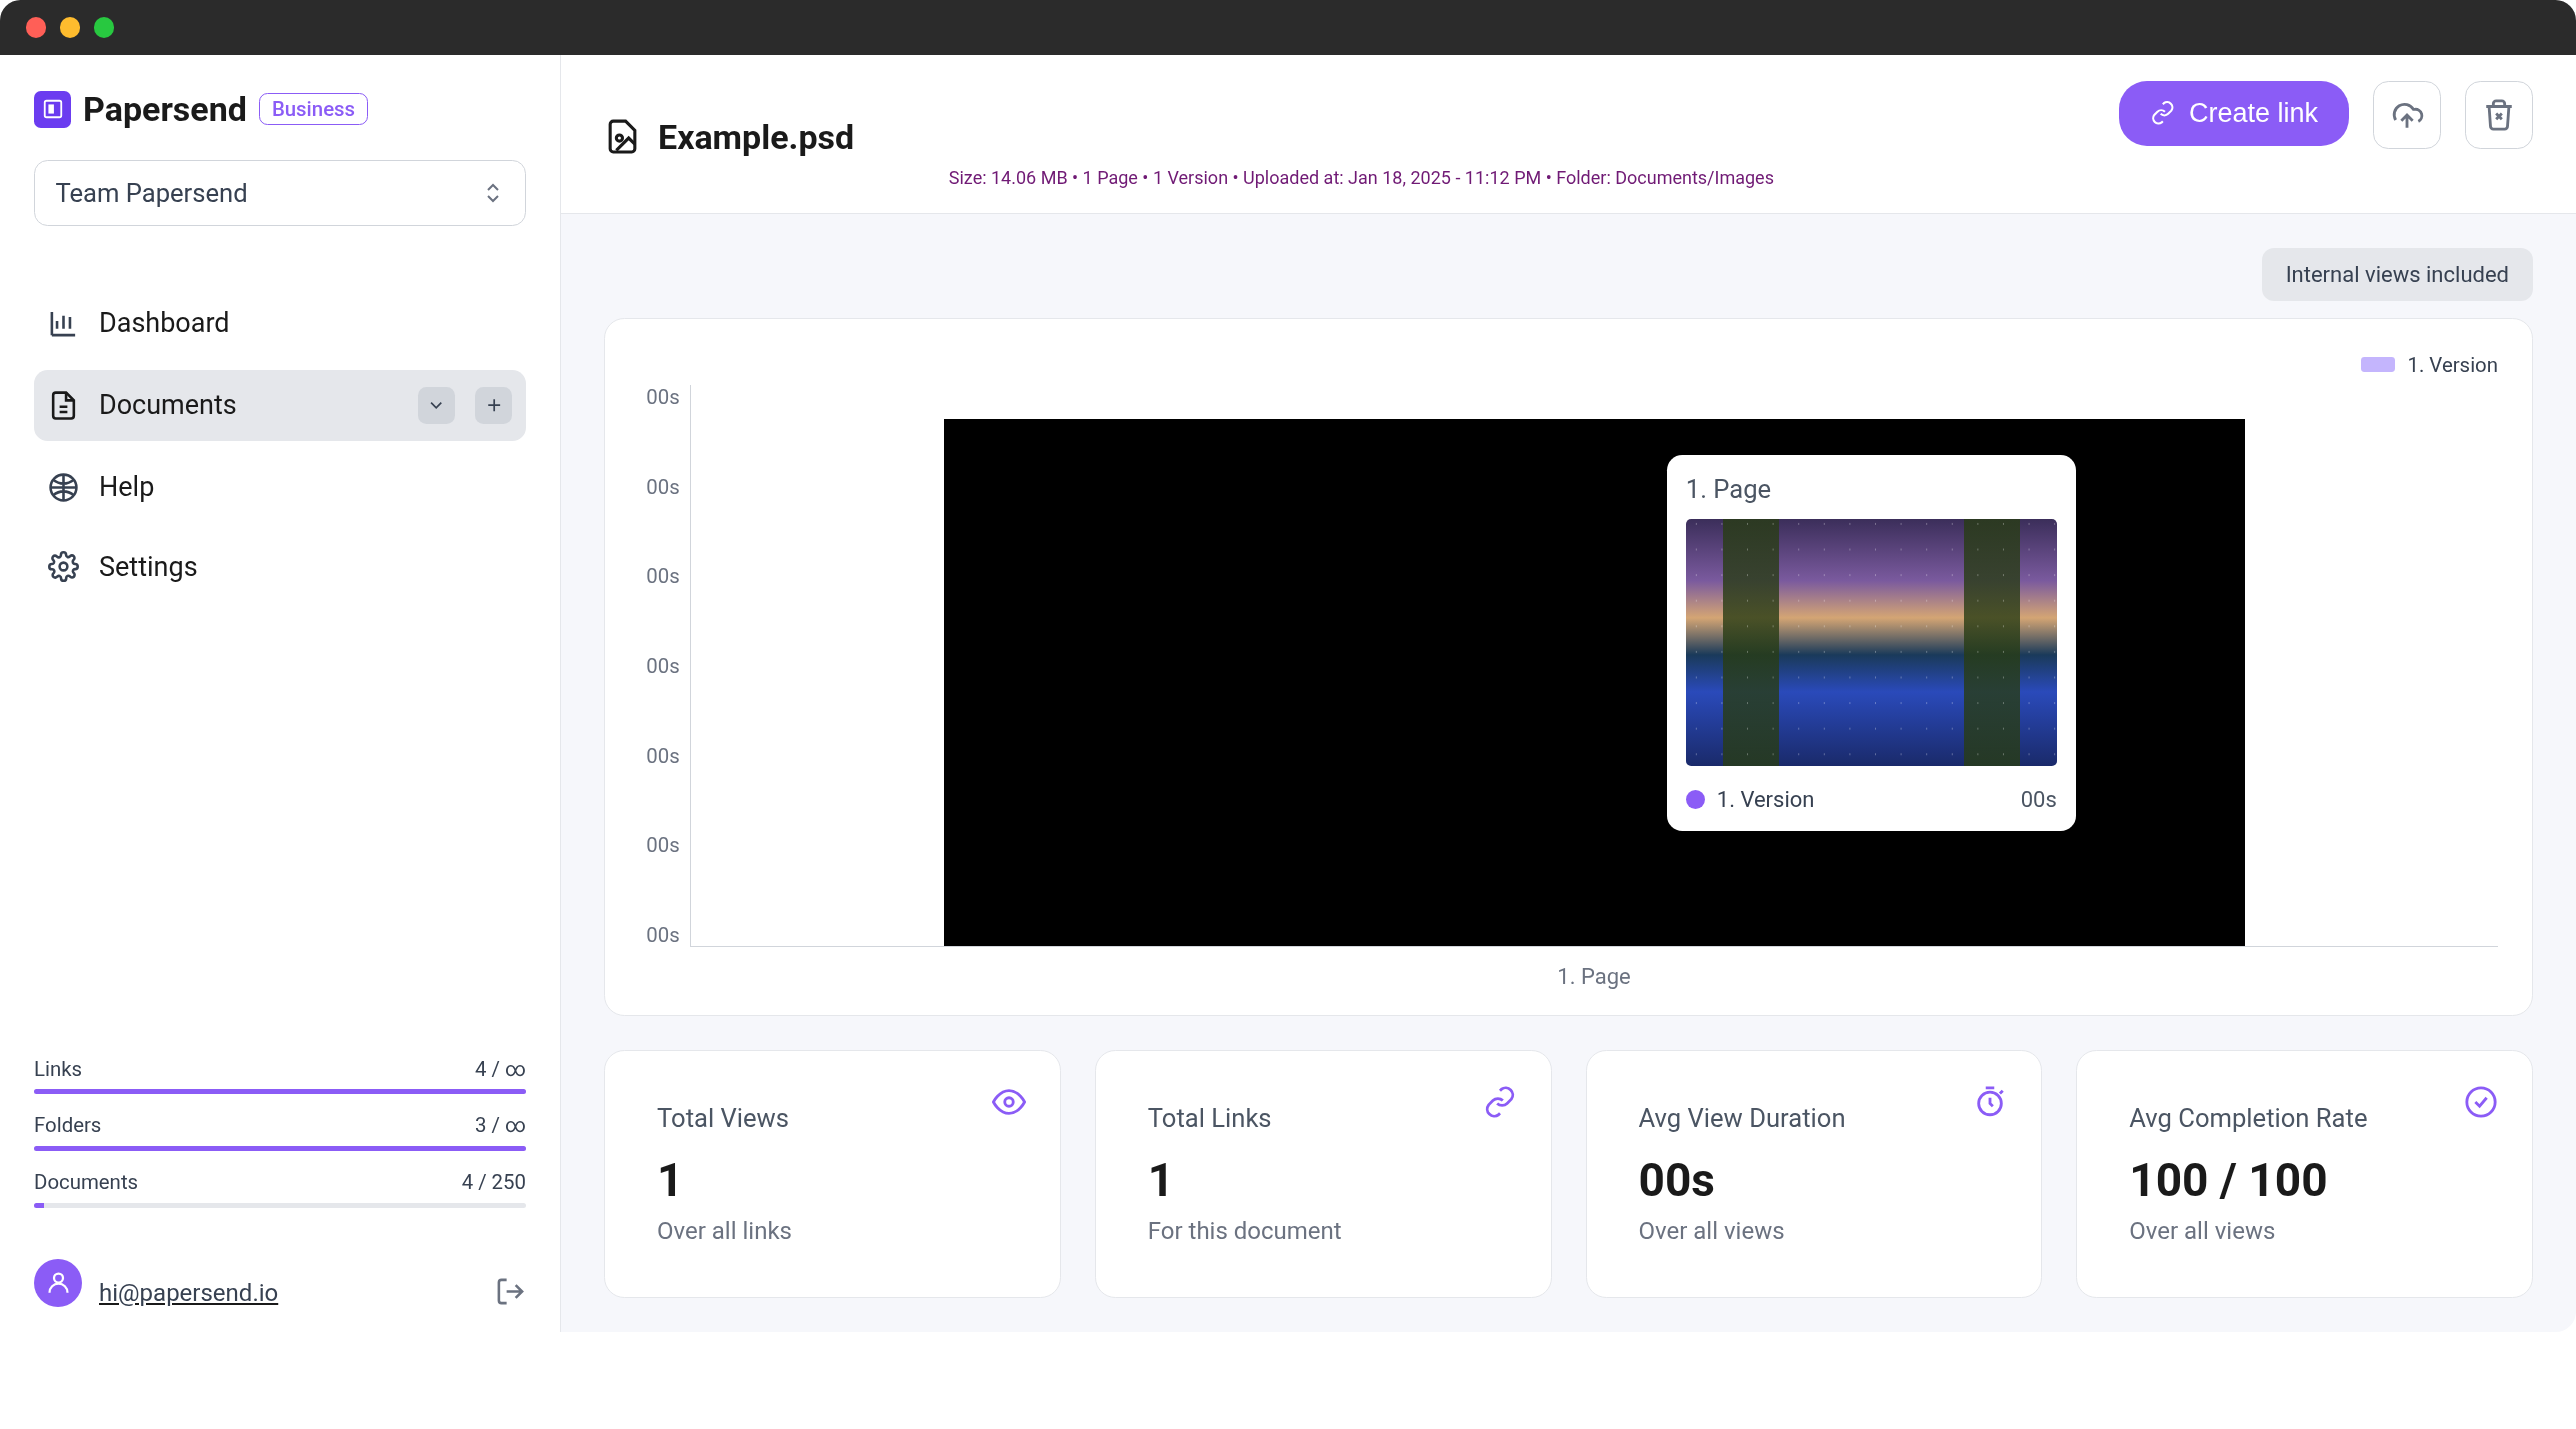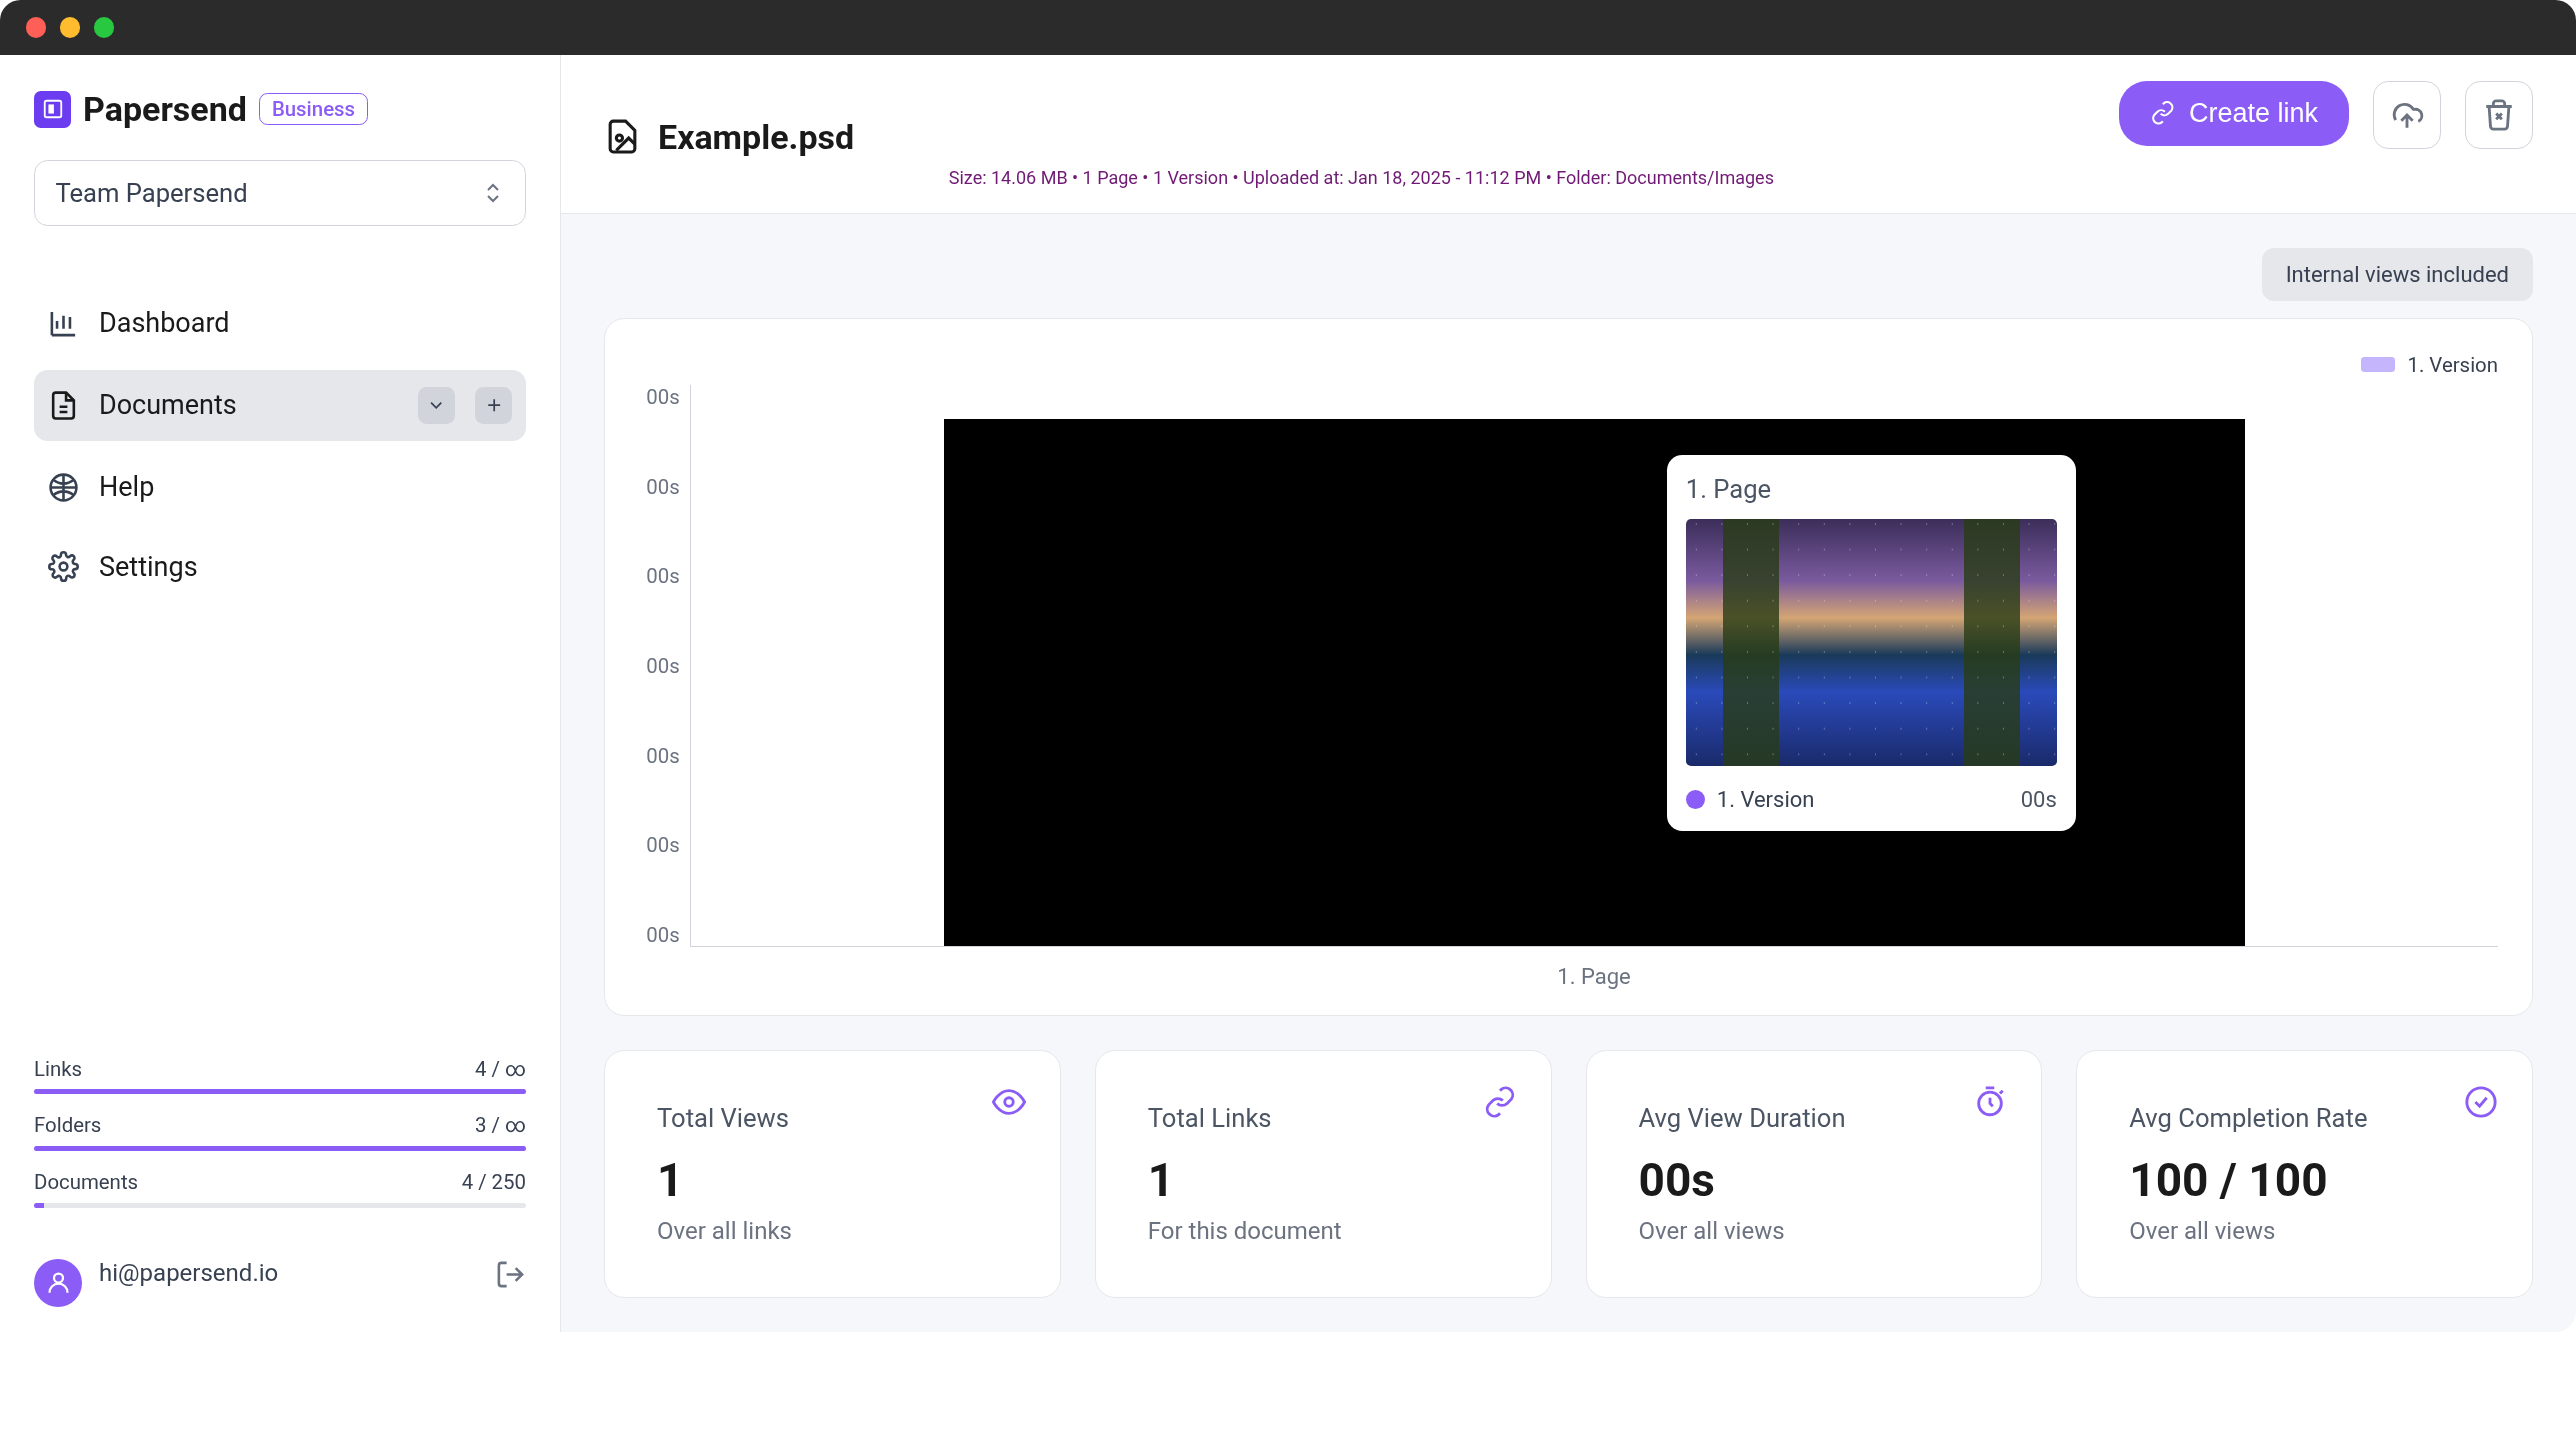--- a/index.html
+++ b/index.html
@@ -23,21 +23,21 @@
 .nav-item.active { background: #e5e7eb; }
 .nav-item .icon { width: 31px; height: 31px; display: flex; align-items: center; justify-content: center; flex-shrink: 0; }
 .nav-item .spacer { flex: 1; }
 .chev-btn, .plus-btn { width: 37px; height: 37px; border-radius: 8.5px; background: #d1d5db; display: flex; align-items: center; justify-content: center; cursor: pointer; }
 .plus-btn { background: #d1d5db; }
 
 .sidebar-bottom { margin-top: auto; }
 .usage-row { display: flex; justify-content: space-between; font-size: 20.4px; color: #374151; margin-top: 19px; }
 .usage-bar { height: 5.1px; background: #e5e7eb; border-radius: 5.1px; margin-top: 8.5px; position: relative; overflow: hidden; }
 .usage-fill { position: absolute; left: 0; top: 0; bottom: 0; background: #8b5cf6; }
-.user-row { display: flex; align-items: flex-start; gap: 17px; margin-top: 51px; }
+.user-row { display: flex; align-items: flex-end; gap: 17px; margin-top: 51px; text-decoration: underline; }
 .user-avatar { width: 48px; height: 48px; border-radius: 50%; background: #8b5cf6; display: flex; align-items: center; justify-content: center; }
 .user-email { font-size: 24px; color: #374151; flex: 1; }
 .logout-btn { cursor: pointer; }
 
 .main { flex: 1; background: #f6f7fb; display: flex; flex-direction: column; }
 .header { background: #fff; border-bottom: 0.9px solid #e5e7eb; padding: 25.6px 43px; display: flex; align-items: flex-start; }
 .header-left { flex: 1; margin-top: 36px; }
 .doc-title { display: flex; align-items: center; gap: 17px; }
 .doc-title h1 { font-size: 34px; font-weight: 700; }
 .doc-meta { color: #701a75; font-size: 18px; margin-top: 10.2px; text-align: center; }

